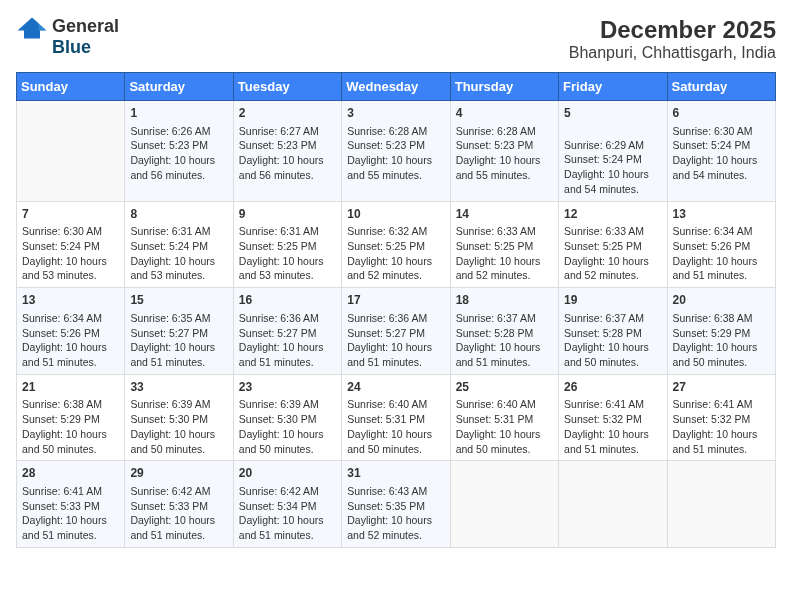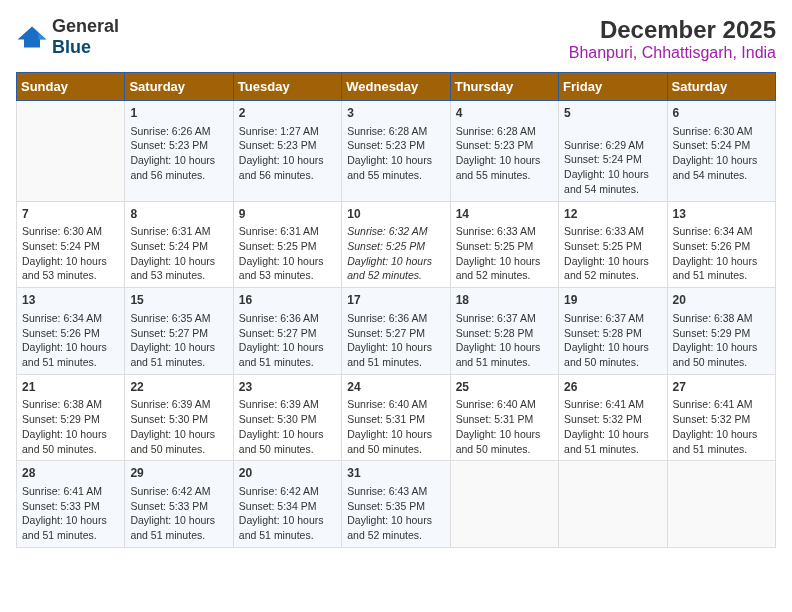--- a/index.html
+++ b/index.html
@@ -11,46 +11,46 @@
       padding: 16px;
     }
     .header-area {
       display: flex;
       justify-content: space-between;
       align-items: flex-start;
       margin-bottom: 10px;
     }
     .logo {
       display: flex;
-      align-items: center;
+      align-items: flex-start;
       gap: 4px;
     }
     .logo-icon {
       width: 32px;
       height: 24px;
     }
     .title-area {
       text-align: right;
     }
     .month-title {
       font-size: 24px;
       font-weight: bold;
       color: #333;
     }
     .subtitle {
       font-size: 16px;
-      color: #a21caf;
+      color: #404040;
     }
     table {
       width: 100%;
       border-collapse: collapse;
       font-size: 11px;
     }
     thead tr th {
-      background-color: #a16207;
+      background-color: #3b82f6;
       color: #fff;
       padding: 6px 4px;
       text-align: left;
       font-size: 13px;
       font-weight: bold;
       border: 1px solid #2a5a9f;
     }
     tbody tr {
       border-bottom: 1px solid #ccc;
     }
@@ -119,21 +119,21 @@
         <td class="empty-cell"></td>
         <td>
           <span class="day-number">1</span>
           <div class="day-info" style="white-space: pre-line;">Sunrise: 6:26 AM
 Sunset: 5:23 PM
 Daylight: 10 hours
 and 56 minutes.</div>
         </td>
         <td>
           <span class="day-number">2</span>
-          <div class="day-info" style="white-space: pre-line;">Sunrise: 1:27 AM
+          <div class="day-info" style="white-space: pre-line;">Sunrise: 6:27 AM
 Sunset: 5:23 PM
 Daylight: 10 hours
 and 56 minutes.</div>
         </td>
         <td>
           <span class="day-number">3</span>
           <div class="day-info" style="white-space: pre-line;">Sunrise: 6:28 AM
 Sunset: 5:23 PM
 Daylight: 10 hours
 and 55 minutes.</div>
@@ -177,21 +177,21 @@
         </td>
         <td>
           <span class="day-number">9</span>
           <div class="day-info" style="white-space: pre-line;">Sunrise: 6:31 AM
 Sunset: 5:25 PM
 Daylight: 10 hours
 and 53 minutes.</div>
         </td>
         <td>
           <span class="day-number">10</span>
-          <div class="day-info" style="white-space: pre-line; font-style: italic;">Sunrise: 6:32 AM
+          <div class="day-info" style="white-space: pre-line;">Sunrise: 6:32 AM
 Sunset: 5:25 PM
 Daylight: 10 hours
 and 52 minutes.</div>
         </td>
         <td>
           <span class="day-number">14</span>
           <div class="day-info" style="white-space: pre-line;">Sunrise: 6:33 AM
 Sunset: 5:25 PM
 Daylight: 10 hours
 and 52 minutes.</div>
@@ -264,21 +264,21 @@
       </tr>
       <tr>
         <td>
           <span class="day-number">21</span>
           <div class="day-info" style="white-space: pre-line;">Sunrise: 6:38 AM
 Sunset: 5:29 PM
 Daylight: 10 hours
 and 50 minutes.</div>
         </td>
         <td>
-          <span class="day-number">22</span>
+          <span class="day-number">33</span>
           <div class="day-info" style="white-space: pre-line;">Sunrise: 6:39 AM
 Sunset: 5:30 PM
 Daylight: 10 hours
 and 50 minutes.</div>
         </td>
         <td>
           <span class="day-number">23</span>
           <div class="day-info" style="white-space: pre-line;">Sunrise: 6:39 AM
 Sunset: 5:30 PM
 Daylight: 10 hours

